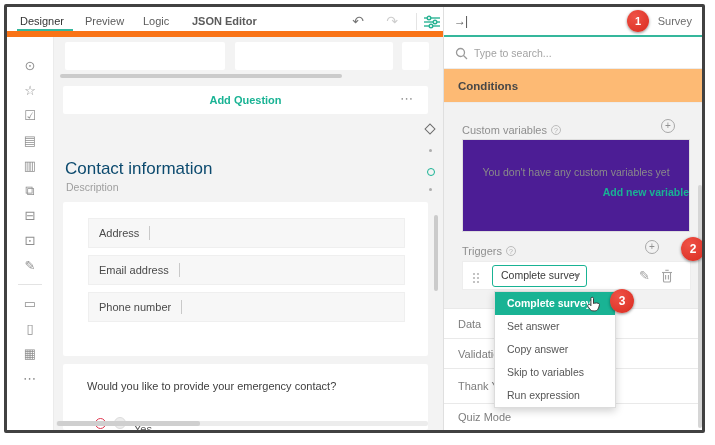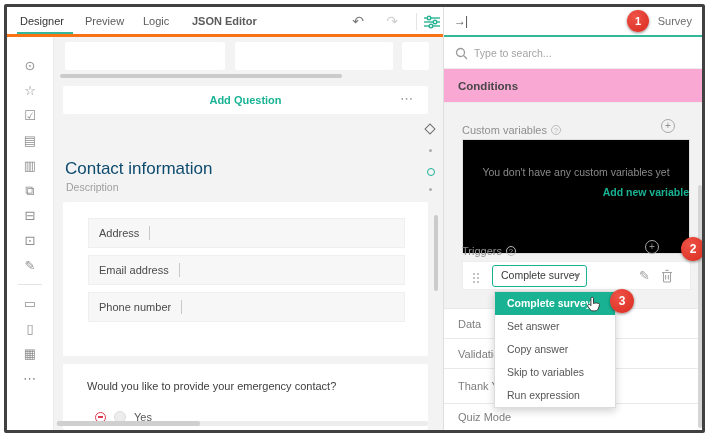--- a/index.html
+++ b/index.html
@@ -4,21 +4,21 @@
 <style>
   * { margin:0; padding:0; box-sizing:border-box; font-family:"Liberation Sans","DejaVu Sans",sans-serif; }
   html,body { width:715px; height:445px; background:#ffffff; position:relative; overflow:hidden; }
   .abs { position:absolute; }
   .frame { position:absolute; left:4px; top:4px; width:701px; height:429px;
            border:3px solid #414141; border-radius:2px; background:#fff; }
   .app { position:absolute; inset:0; background:#f3f3f3; overflow:hidden; }
 
   
   .toolbar { position:absolute; left:0; top:0; width:436px; height:30px; background:#fff;
-             border-bottom:3px solid #f97316; }
+             border-bottom:6px solid #f97316; }
   .tab { position:absolute; top:0; height:30px; line-height:29px; font-size:11px; color:#5b5b5b; cursor:default; }
   .tab.active { color:#343434; }
   .tab-underline { position:absolute; left:10px; bottom:0; width:56px; height:2px; background:#35b79c; }
   .tbicon { position:absolute; top:0; width:26px; height:29px; text-align:center; line-height:29px; font-size:14px; }
   .tb-divider { position:absolute; left:409px; top:6px; width:1px; height:17px; background:#e4e4e4; }
 
   
   .sidebar { position:absolute; left:0; top:30px; width:47px; bottom:0; background:#fff;
              border-right:1px solid #ebebeb; display:flex; flex-direction:column; align-items:center; padding-top:16px; }
   .sb-icon { width:25px; height:25px; line-height:25px; text-align:center; color:#8f8f8f; font-size:13px; }
@@ -51,28 +51,28 @@
   
   .panel { position:absolute; left:436px; top:0; width:259px; bottom:0; background:#f2f2f2; border-left:1px solid #dfdfdf; }
   .pheader { position:absolute; left:0; top:0; right:0; height:28px; background:#fff; }
   .collapse { position:absolute; left:10px; top:0; line-height:28px; font-size:12px; color:#555; letter-spacing:-1px; }
   .ptitle { position:absolute; right:10px; top:0; line-height:28px; font-size:11px; color:#6d6d6d; }
   .teal-line { position:absolute; left:0; right:0; top:28px; height:2px; background:#35b79c; }
   .searchrow { position:absolute; left:0; right:0; top:30px; height:32px; background:#fff; border-bottom:1px solid #ececec; }
   .searchrow input { position:absolute; left:30px; top:6px; width:200px; height:20px; border:none; outline:none;
                      background:transparent; font-size:10.5px; color:#555; }
   .searchrow input::placeholder { color:#a3a3a3; }
-  .condrow { position:absolute; left:0; right:0; top:62px; height:34px; background:#f9a8d4; border-bottom:1px solid #ececec;
+  .condrow { position:absolute; left:0; right:0; top:62px; height:34px; background:#fdba74; border-bottom:1px solid #ececec;
              line-height:34px; padding-left:14px; font-size:11.5px; font-weight:bold; color:#474747; }
   .sec-label { font-size:11px; color:#8f8f8f; }
   .help-circle { display:inline-block; width:10px; height:10px; border:1px solid #bcbcbc; border-radius:50%;
                  font-size:7px; line-height:9px; text-align:center; color:#b0b0b0; margin-left:4px; vertical-align:1px; }
   .plus-btn { position:absolute; width:14px; height:14px; border:1px solid #a8a8a8; border-radius:50%;
               font-size:10px; line-height:12px; text-align:center; color:#8f8f8f; background:transparent; }
-  .cv-box { position:absolute; left:18px; top:132px; width:228px; height:115px; background:#000000; border:1px solid #dedede; }
+  .cv-box { position:absolute; left:18px; top:132px; width:228px; height:93px; background:#4c1d95; border:1px solid #dedede; }
   .cv-empty { position:absolute; left:0; right:0; top:26px; text-align:center; font-size:10.5px; color:#8a8a8a; }
   .cv-add { position:absolute; left:0; right:0; top:46px; text-align:right; font-size:10.5px; font-weight:bold; color:#19b394; }
   .trig-item { position:absolute; left:18px; top:254px; width:229px; height:29px; background:#fff; border:1px solid #ededed; }
   .select { position:absolute; left:29px; top:3px; width:95px; height:22px; background:#fff; border:1.5px solid #19b394;
             border-radius:3px; }
   .select-text { position:absolute; left:8px; top:0; line-height:19px; font-size:10.5px; color:#3a3a3a; }
   .chev { position:absolute; right:6px; top:8px; width:0; height:0; border-left:3.5px solid transparent;
           border-right:3.5px solid transparent; border-top:4px solid #8a8a8a; }
   .edit-glyph { position:absolute; left:176px; top:0; line-height:27px; font-size:13px; color:#a0a0a0; }
   .acc-row { position:absolute; left:0; right:0; background:#fff; border-top:1px solid #e9e9e9;
@@ -164,21 +164,21 @@
         <span class="field-label">Phone number</span>
         <span class="caret"></span>
       </div>
     </div>
 
     <div class="qcard" style="left:9px; top:327px; width:365px; height:66px;">
       <div class="abs" style="left:24px; top:16px; font-size:11px; color:#404040;">Would you like to provide your emergency contact?</div>
       <div class="abs" style="left:32px; top:47px; display:flex; align-items:center; gap:8px;">
         <span class="minus-icon"></span>
         <span class="radio"></span>
-        <span style="font-size:11px; color:#565656;">Yes</span>
+        <span style="font-size:11px; color:#565656;margin-top:12px;">Yes</span>
       </div>
     </div>
 
     <div class="scroll-track" style="left:2px; top:384px; width:372px; height:5px;"></div>
     <div class="scroll" style="left:3px; top:384px; width:143px; height:5px; background:#cfcfcf;"></div>
     <div class="scroll" style="left:380px; top:178px; width:4px; height:76px;"></div>
   </div>
 
   <div class="panel">
     <div class="pheader">

